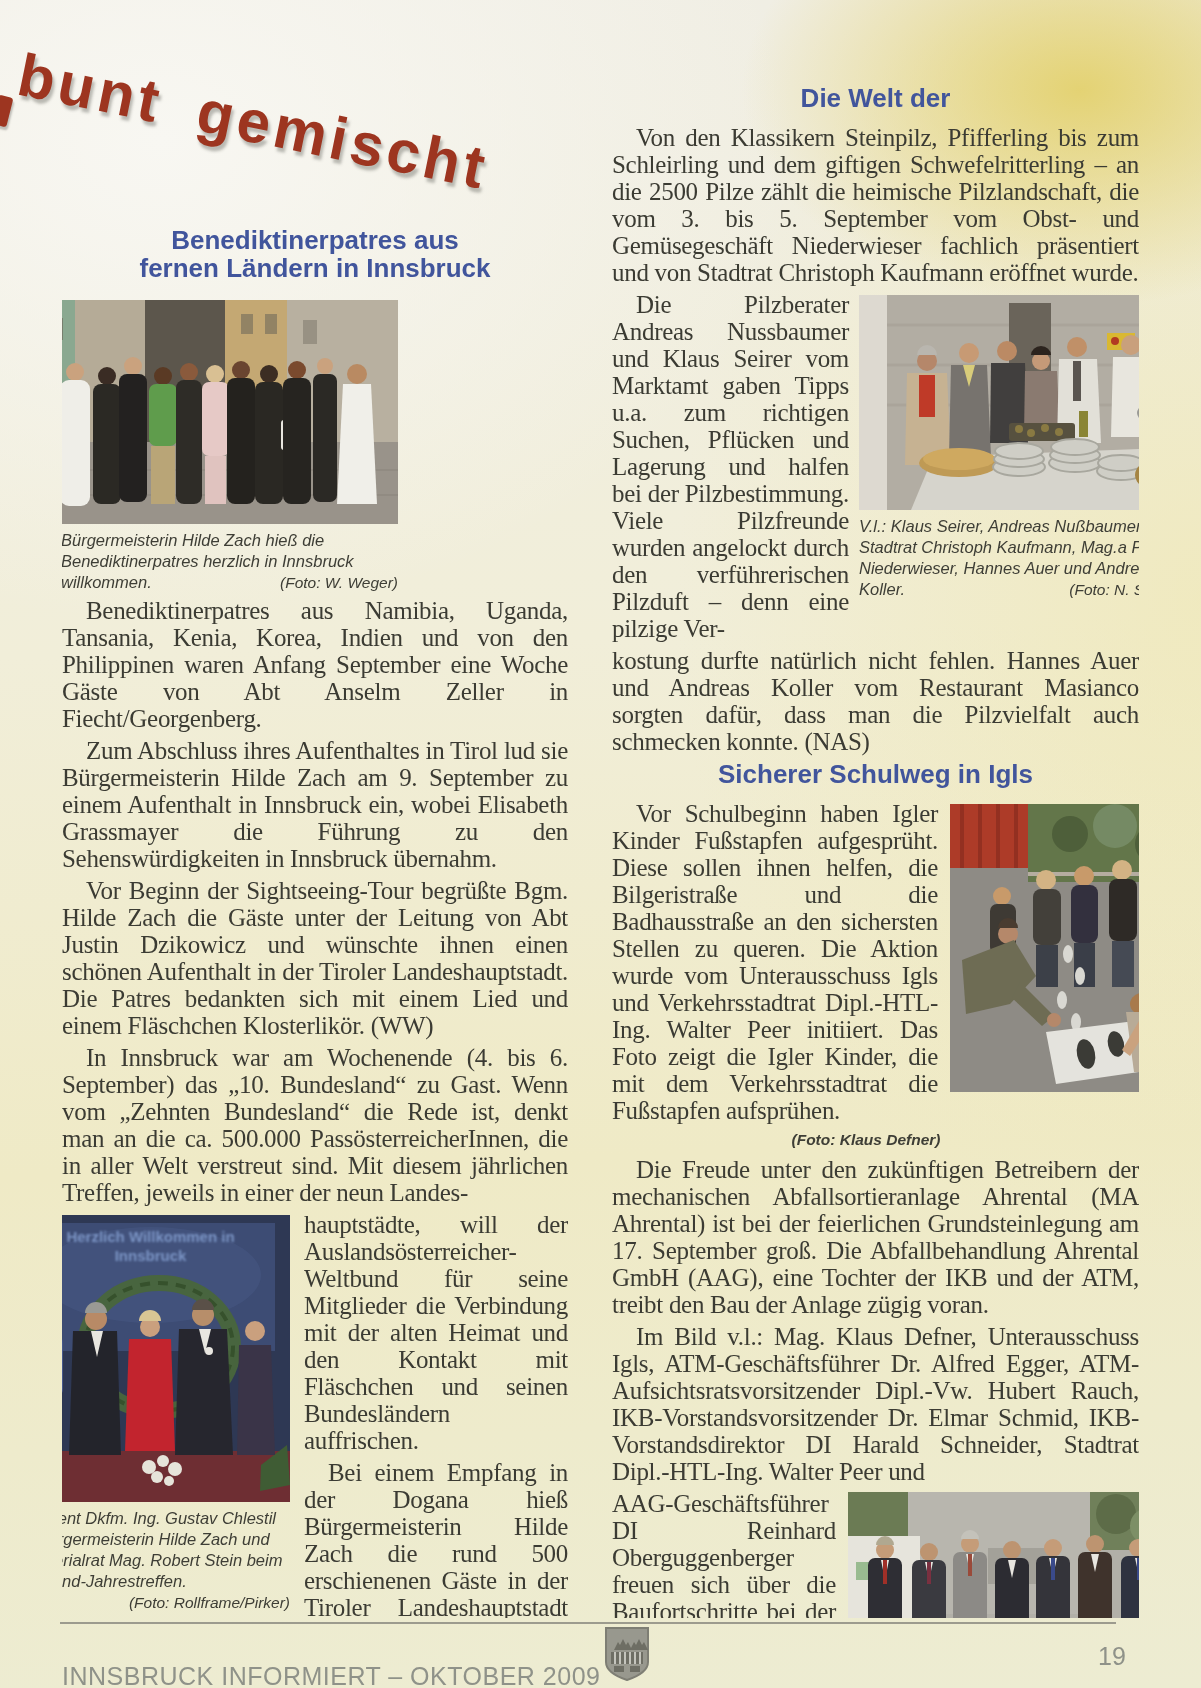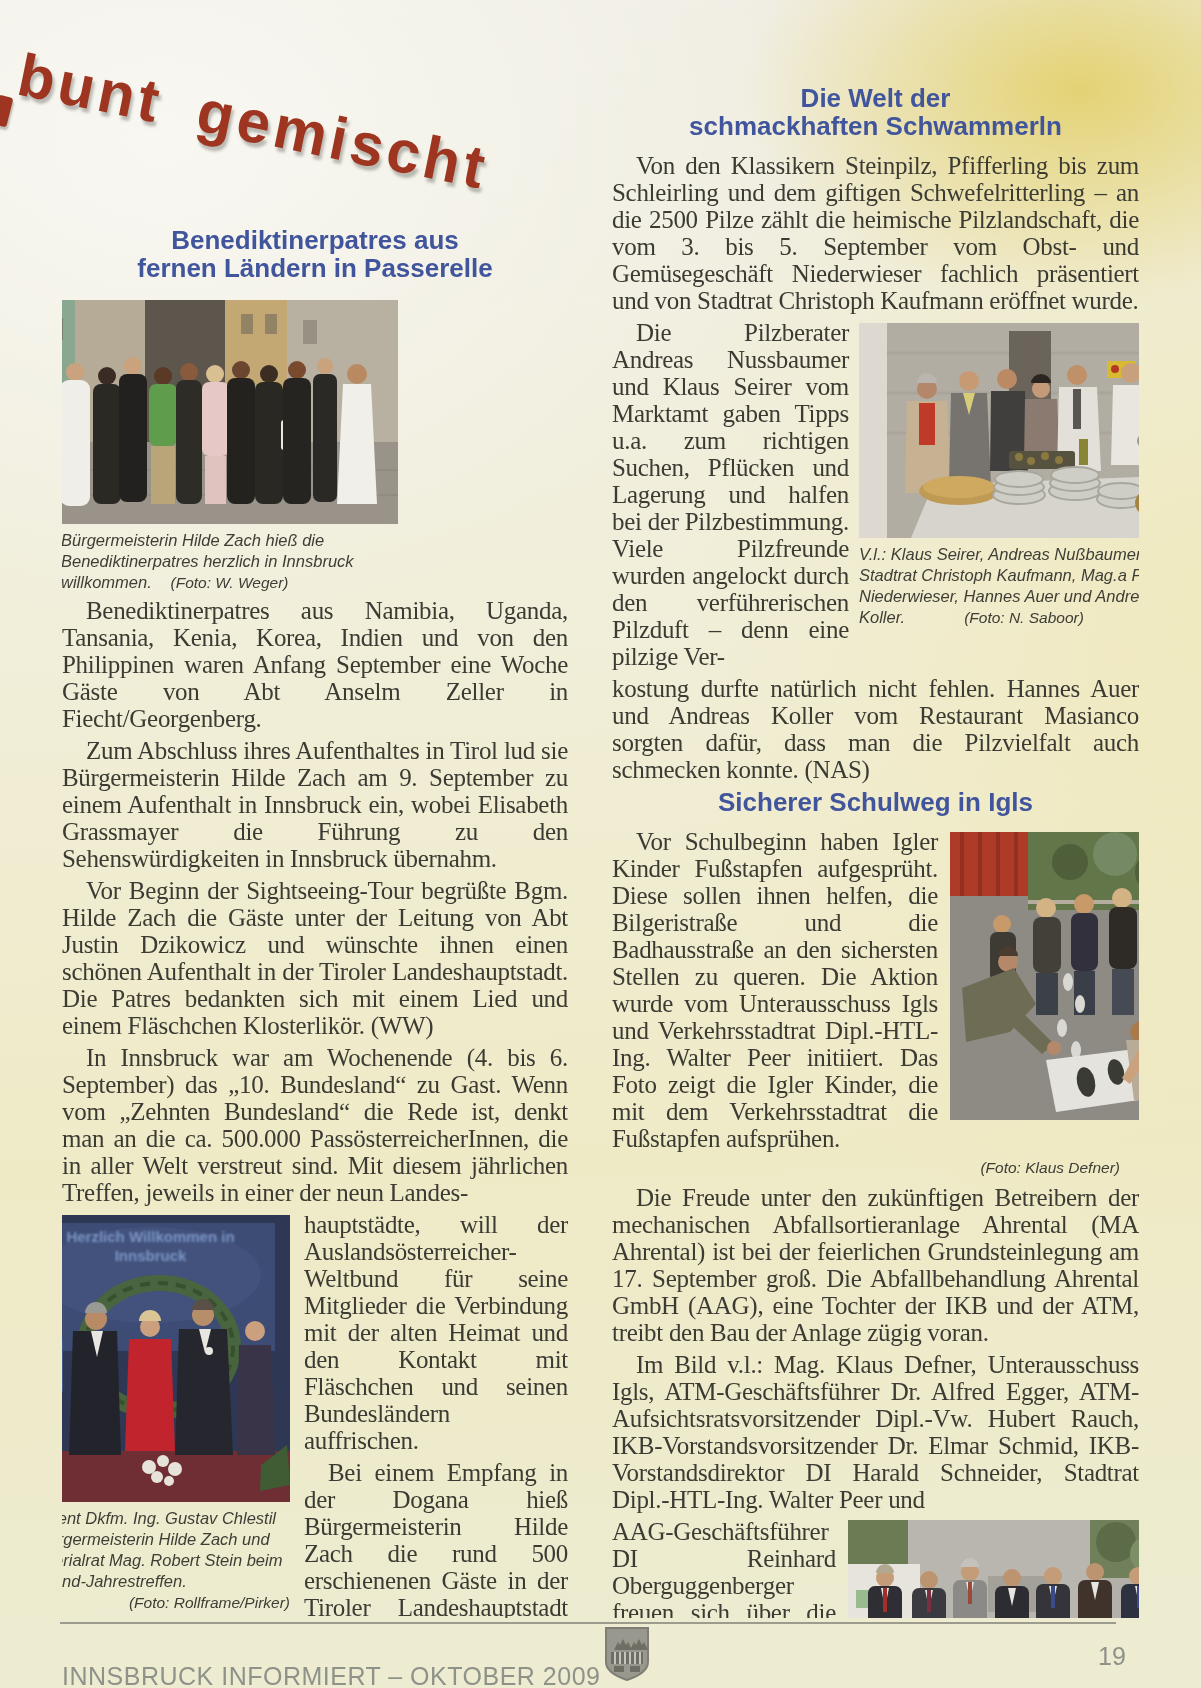--- a/index.html
+++ b/index.html
@@ -30,54 +30,54 @@
   p.body{font-size:25px;line-height:27px;letter-spacing:-0.3px;color:#3b3b33;
     text-align:justify;margin:0 0 5px;font-family:Liberation Serif, serif;}
   p.indent{text-indent:24px;}
   
   figure{margin:0;}
   .photo{position:relative;overflow:hidden;background:#aaa;}
   .photo svg{position:absolute;inset:0;width:100%;height:100%;display:block;}
   .caption{font-size:16.5px;line-height:21px;font-style:italic;color:#3e3e36;margin-top:6px;}
   .credit{font-size:15.5px;line-height:21px;font-style:italic;color:#3e3e36;}
   .credit-right{text-align:right;}
-  .credit-pullup{text-align:center;margin-top:-21px;}
+  .credit-pullup{text-align:right;margin-top:-21px;}
   .fig1{float:left;width:385px;margin:6px 12px 4px -49px;}
   .fig1 .photo{height:224px;}
   .fig1 .caption{padding-left:48px;}
   .fig2{float:left;width:279px;margin:4px 14px 4px -51px;}
   .fig2 .photo{height:287px;}
   .fig3{float:right;width:330px;margin:4px -50px 6px 10px;}
   .fig3 .photo{height:215px;}
   .fig4{float:right;width:230px;margin:4px -41px 6px 12px;}
   .fig4 .photo{height:288px;}
   .fig5{float:right;width:320px;margin:2px -29px 4px 12px;}
   .fig5 .photo{height:212px;}
   .screen-text{position:absolute;left:18px;right:18px;top:12px;text-align:center;
     font-size:15px;line-height:19px;font-weight:bold;color:#8aa6d8;opacity:.8;filter:blur(1px);}
-  .credit-under-text{text-align:right;padding-right:19px;margin:2px 0 6px;}
+  .credit-under-text{text-align:center;padding-right:19px;margin:2px 0 6px;font-weight:bold;}
   
   .footer-rule{position:absolute;left:60px;top:1622px;width:1056px;height:2px;background:#8d8d82;opacity:.85;}
   .footer-issue{position:absolute;left:62px;top:1642px;font-size:25px;letter-spacing:.5px;color:#8f9289;margin-top:20px;}
   .footer-page{position:absolute;left:1098px;top:1642px;font-size:25px;color:#8f9289;}
   .footer-crest{position:absolute;left:604px;top:1626px;width:46px;height:56px;}
 </style>
 </head>
 <body>
 
 <div class="page">
 
   <div class="headline-frag"></div>
   <div class="headline">bunt gemischt</div>
 
   <div class="col col-left">
 
     <h2>
       <div>Benediktinerpatres aus</div>
-      <div>fernen Ländern in Passerelle</div>
+      <div>fernen Ländern in Innsbruck</div>
     </h2>
 
     <figure class="fig1">
       <div class="photo">
         <svg viewBox="0 0 385 224" preserveAspectRatio="none">
           <rect width="385" height="224" fill="#a8a299"></rect>
           <rect x="0" y="0" width="62" height="152" fill="#8aa890"></rect>
           <rect x="62" y="0" width="70" height="152" fill="#b5ab97"></rect>
           <rect x="132" y="0" width="80" height="152" fill="#5c564c"></rect>
           <rect x="212" y="0" width="62" height="152" fill="#c4a873"></rect>
@@ -182,21 +182,20 @@
 
     <p class="body">hauptstädte, will der Auslandsösterreicher-Weltbund für seine Mitglieder die Verbindung mit der alten Heimat und den Kontakt mit Fläschchen und seinen Bundesländern auffrischen.</p>
     <p class="body indent">Bei einem Empfang in der Dogana hieß Bürgermeisterin Hilde Zach die rund 500 erschienenen Gäste in der Tiroler Landeshauptstadt willkommen. Höhepunkt des Festaktes war die Verleihung des Titels „Auslandsösterreicher des Jahres“ an Architekt DI Dietmar Feichtinger aus Bruck an der</p>
     <p class="body clear">Mur, der 1994 Feichtinger Architects in Paris gründete und bereits zahlreiche Architekturprojekte wie z. B. die „Passerelle Simone de Beauvoir“ über die Seine in Paris geplant hat. (WW)</p>
   </div>
 
   <div class="col col-right">
 
     <h2>
       <div>Die Welt der</div>
-      <div>schmackhaften Schwammerln</div>
     </h2>
     <p class="body indent">Von den Klassikern Steinpilz, Pfifferling bis zum Schleirling und dem giftigen Schwefelritterling – an die 2500 Pilze zählt die heimische Pilzlandschaft, die vom 3. bis 5. September vom Obst- und Gemüsegeschäft Niederwieser fachlich präsentiert und von Stadtrat Christoph Kaufmann eröffnet wurde.</p>
 
     <figure class="fig3">
       <div class="photo">
         <svg viewBox="0 0 330 215" preserveAspectRatio="none">
           <rect width="330" height="215" fill="#b2ada3"></rect>
           <rect x="0" y="0" width="28" height="215" fill="#ddd9d0"></rect>
           <path d="M28 30 H330 M28 70 H330 M28 110 H300" stroke="#a59f95" stroke-width="3" opacity=".6"></path>
           <rect x="150" y="8" width="42" height="74" fill="#6a645a"></rect>

